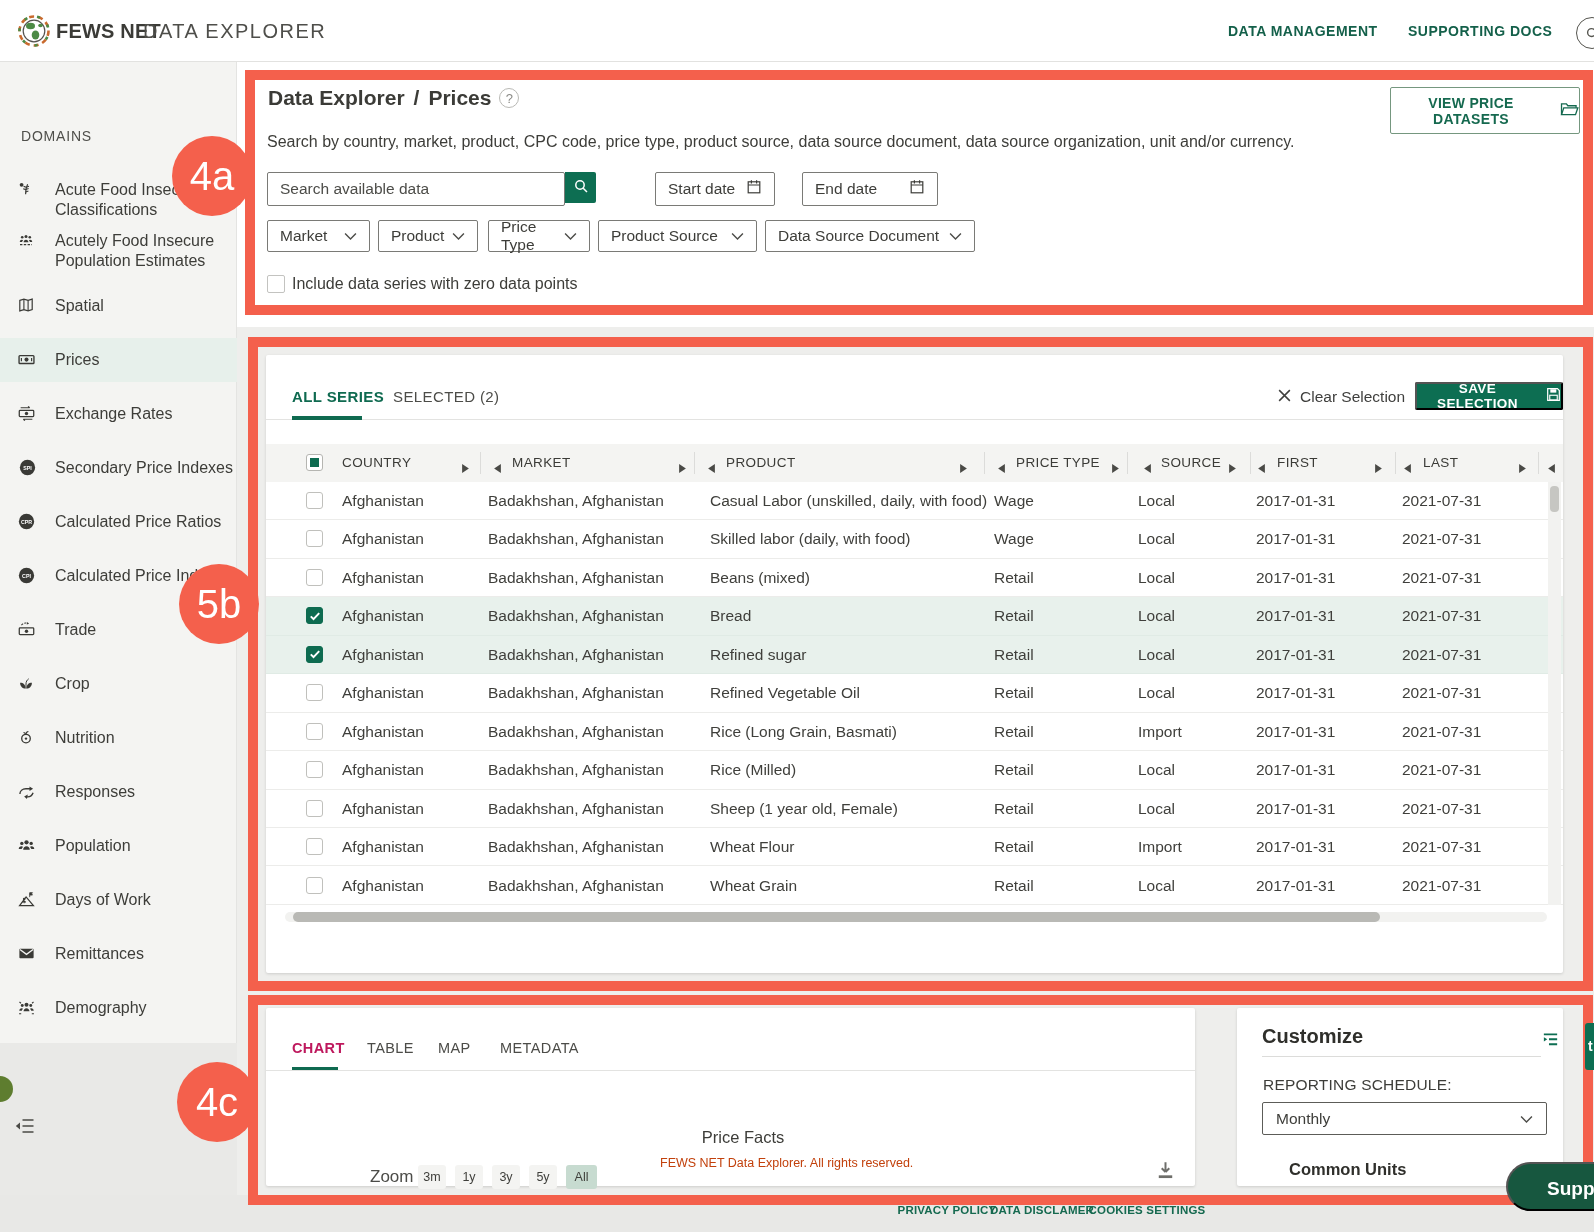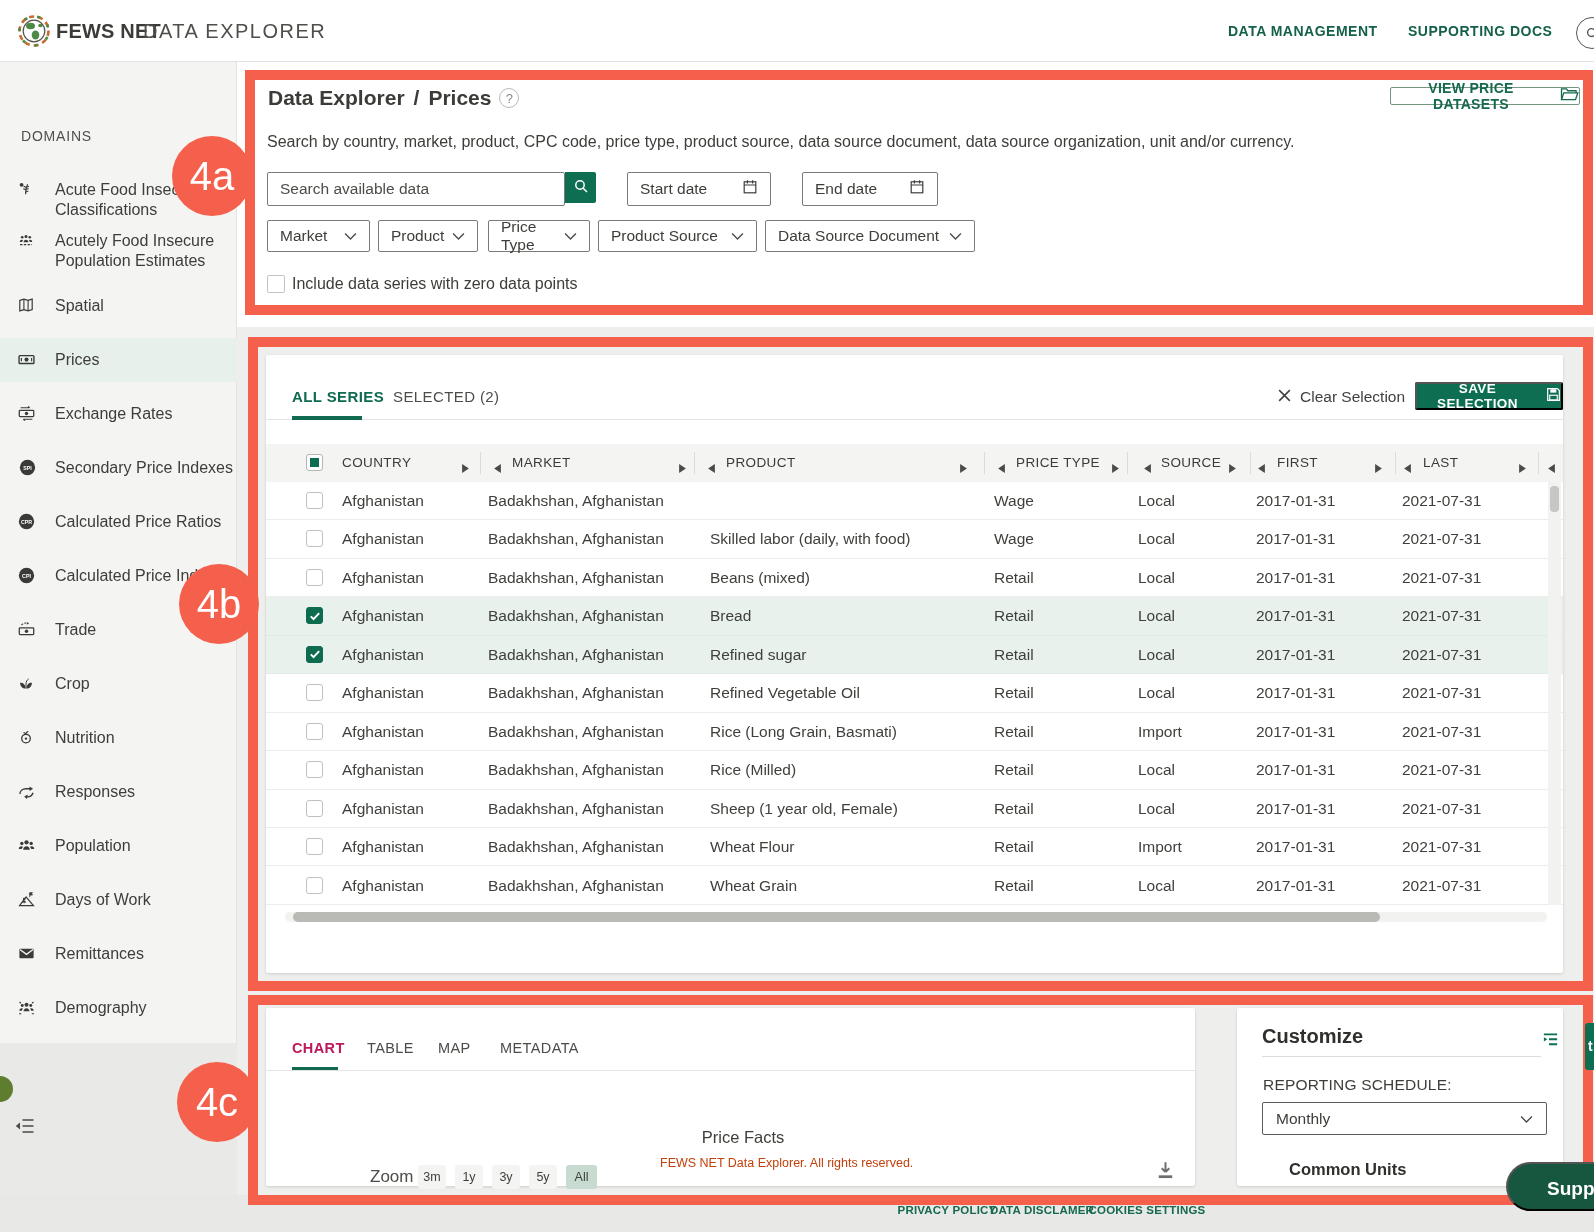--- a/index.html
+++ b/index.html
@@ -28,26 +28,26 @@
 #top-white{position:absolute;left:237px;top:62px;width:1357px;height:265px;background:#fff;z-index:1}
 #footer{position:absolute;left:0;top:1195px;width:1594px;height:37px;background:#e8e8e6;z-index:1}
 #left-under{position:absolute;left:0;top:1043px;width:237px;height:189px;background:#e9e9e7;z-index:1}
 .card{position:absolute;background:#fff;border-radius:2px;box-shadow:0 1px 3px rgba(0,0,0,.14);z-index:2}
 #series-card{left:266px;top:355px;width:1297px;height:618px}
 #chart-card{left:266px;top:1008px;width:929px;height:178px}
 #customize-card{left:1237px;top:1008px;width:326px;height:178px}
 #breadcrumb{position:absolute;left:268px;top:85px;height:26px;line-height:26px;font-size:21px;font-weight:bold;color:#3b3b37;z-index:3}
 #breadcrumb .sep{padding:0 9px;font-weight:bold}
 #help-circ{display:inline-block;width:20px;height:20px;border:1px solid #b9b9b5;border-radius:50%;font-size:13px;font-weight:normal;color:#8b8b87;text-align:center;line-height:20px;vertical-align:2px;margin-left:8px}
-#view-datasets{position:absolute;left:1390px;top:87px;width:190px;height:18px;border:1px solid #75977f;border-radius:2px;background:#fff;display:flex;align-items:center;justify-content:center;gap:9px;font-size:14px;font-weight:bold;color:#15694f;letter-spacing:.3px;z-index:3;cursor:pointer}
+#view-datasets{position:absolute;left:1390px;top:87px;width:190px;height:47px;border:1px solid #75977f;border-radius:2px;background:#fff;display:flex;align-items:center;justify-content:center;gap:9px;font-size:14px;font-weight:bold;color:#15694f;letter-spacing:.3px;z-index:3;cursor:pointer}
 #search-desc{position:absolute;left:267px;top:133px;font-size:16px;color:#3d3d39;z-index:3}
 .inputbox{position:absolute;height:31px;border:1px solid #7a7a76;border-radius:2px;background:#fff;display:flex;align-items:center;padding:16px 12px;font-size:15.5px;color:#3d3d39;z-index:3}
 #search-input{left:267px;top:172px;width:298px;color:#4c4c48}
 #search-btn{position:absolute;left:565px;top:172px;width:31px;height:31px;background:#0d6e52;border-radius:0 2px 2px 0;display:flex;align-items:center;justify-content:center;z-index:3;cursor:pointer}
-#start-date{left:627px;top:172px;width:144px}
+#start-date{left:655px;top:172px;width:120px}
 #end-date{left:802px;top:172px;width:136px}
 .inputbox .tail{margin-left:auto}
 .filter-select{position:absolute;top:220px;height:32px;border:1px solid #7a7a76;border-radius:2px;background:#fff;display:flex;align-items:center;padding:0 12px;font-size:15.5px;color:#3d3d39;z-index:3;cursor:pointer}
 .filter-select .tail{margin-left:auto}
 .filter-select.tight .tail{margin-left:2px}
 #zero-row{position:absolute;left:267px;top:275px;height:18px;z-index:3}
 #zero-box{position:absolute;left:0;top:0;width:18px;height:18px;border:1px solid #c3c3c0;border-radius:2px;background:#fff}
 #zero-lbl{position:absolute;left:25px;top:0;line-height:18px;font-size:16px;color:#3d3d39;white-space:nowrap}
 
 .ptab{position:absolute;top:388px;height:17px;line-height:17px;font-size:15px;letter-spacing:.4px;color:#4c4c48;z-index:3;cursor:pointer}
@@ -426,20 +426,21 @@
     <span class="hdiv" style="left: 1272px;"></span>
     <span class="harr" style="left: 1282px;"><svg viewBox="0 0 6 8" width="7" height="9">
         <path d="M6 0L0 4l6 4z" fill="#4a4a46"></path>
       </svg></span>
   </div>
 <div id="tbody">
     <div class="trow" style="top: 482px;">
       <span class="rcheck"></span>
       <span class="cell" style="left: 76px;">Afghanistan</span>
       <span class="cell" style="left: 222px;">Badakhshan, Afghanistan</span>
+      <span class="cell" style="left: 444px;">Casual Labor (unskilled, daily, with food)</span>
       <span class="cell" style="left: 728px;">Wage</span>
       <span class="cell" style="left: 872px;">Local</span>
       <span class="cell" style="left: 990px;">2017-01-31</span>
       <span class="cell" style="left: 1136px;">2021-07-31</span>
     </div>
     <div class="trow" style="top: 520.45px;">
       <span class="rcheck"></span>
       <span class="cell" style="left: 76px;">Afghanistan</span>
       <span class="cell" style="left: 222px;">Badakhshan, Afghanistan</span>
       <span class="cell" style="left: 444px;">Skilled labor (daily, with food)</span>
@@ -598,14 +599,14 @@
 <div id="footer-links">
     <div class="flink" style="left: 947px;">PRIVACY POLICY</div>
     <div class="flink" style="left: 1042px;">DATA DISCLAMER</div>
     <div class="flink" style="left: 1147px;">COOKIES SETTINGS</div>
   </div>
 
 <div class="ann-rect" style="left:245px;top:70px;width:1348px;height:245px"></div>
 <div class="ann-rect" style="left:248px;top:337px;width:1345px;height:654px"></div>
 <div class="ann-rect" style="left:248px;top:995px;width:1345px;height:210px"></div>
 <div class="ann-circle" style="left:172px;top:136px">4a</div>
-<div class="ann-circle" style="left:179px;top:564px">4b</div>
+<div class="ann-circle" style="left:179px;top:564px">5b</div>
 <div class="ann-circle" style="left:177px;top:1062px">4c</div>
 
 </body></html>

